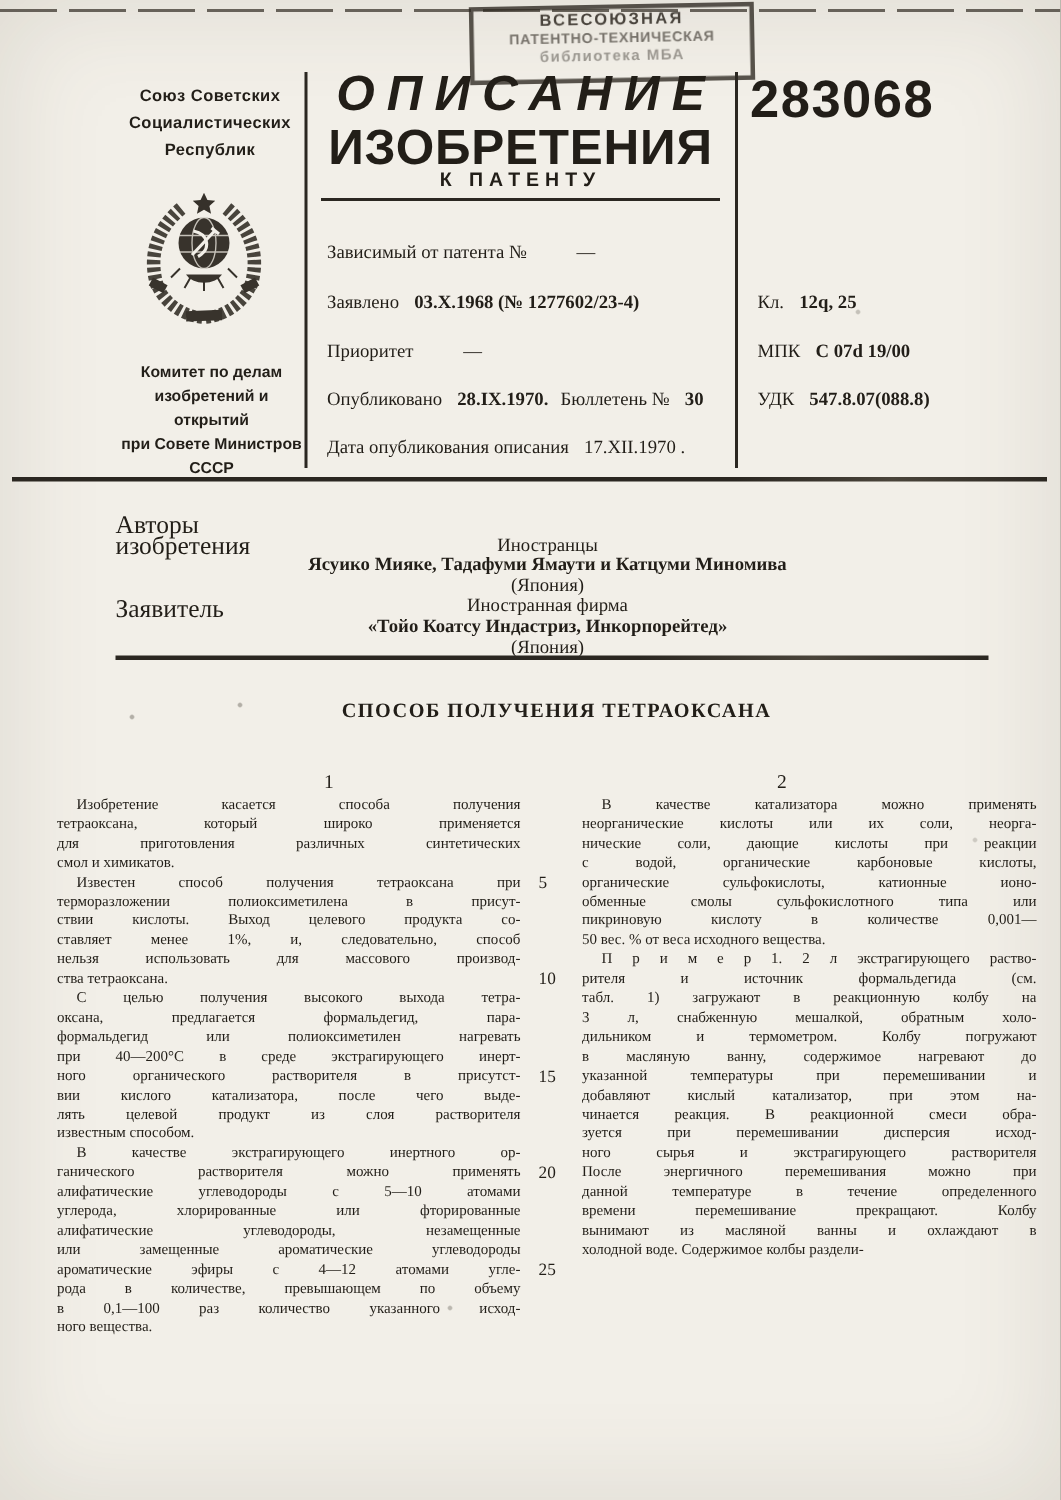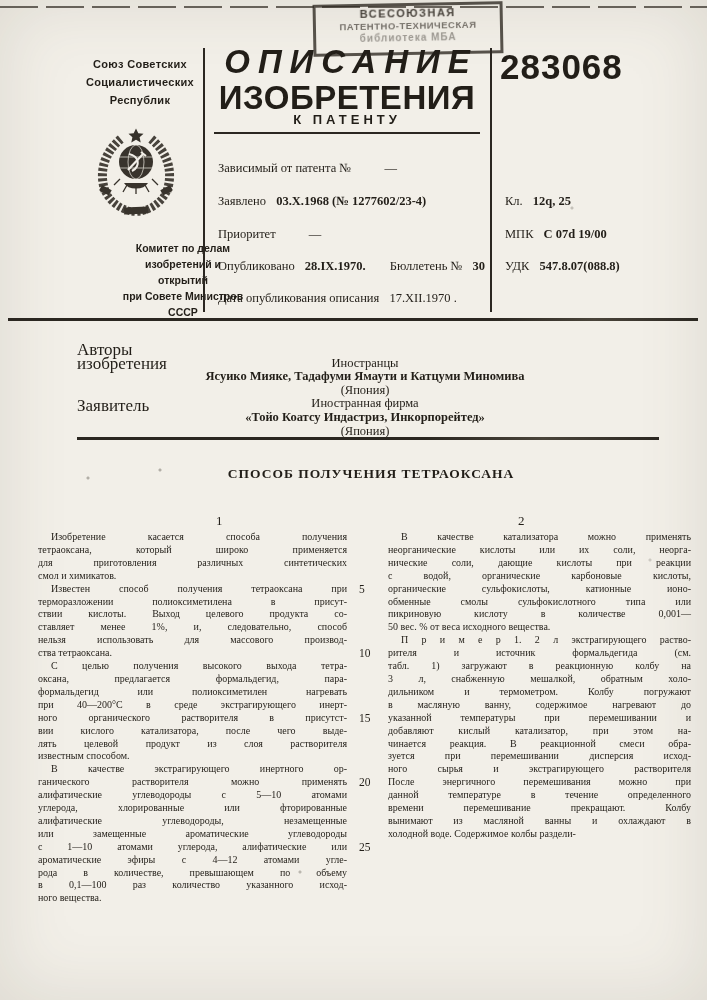--- a/index.html
+++ b/index.html
@@ -29,21 +29,21 @@
     transform:rotate(-1.1deg);text-align:center;font-family:"Liberation Sans",sans-serif;
     font-weight:bold;color:rgba(43,38,31,.85);filter:blur(.35px);}
   .stamp .s1{font-size:11px;letter-spacing:1.5px;margin-top:1px;}
   .stamp .s2{font-size:9.5px;letter-spacing:.5px;opacity:.72;margin-top:1px;}
   .stamp .s3{font-size:10px;letter-spacing:1px;opacity:.5;margin-top:1px;}
 
   
   .union{left:75px;top:55px;width:130px;text-align:center;font-family:"Liberation Sans",sans-serif;
     font-weight:bold;font-size:11px;line-height:18px;letter-spacing:.3px;}
   .committee{left:80px;top:240px;width:122px;text-align:center;font-family:"Liberation Sans",sans-serif;
-    font-weight:bold;font-size:10.5px;line-height:16px;margin-left:42px;}
+    font-weight:bold;font-size:10.5px;line-height:16px;}
 
   
   .vrule{width:2px;background:#2b2721;}
   .v1{left:203px;top:48px;height:264px;}
   .v2{left:490px;top:48px;height:264px;}
   .hrule{background:#2b2721;}
   .subtitle-rule{left:214px;top:132px;width:266px;height:2px;}
   .rule-a{left:8px;top:318px;width:690px;height:3px;
     background:linear-gradient(90deg,#2b2721 70%,#4a443a 85%,#2b2721);}
   .rule-b{left:77px;top:437px;width:582px;height:2.5px;
@@ -57,21 +57,21 @@
   .t3{left:206px;top:112px;width:282px;text-align:center;font-family:"Liberation Sans",sans-serif;
     font-weight:bold;font-size:13px;letter-spacing:4px;}
   .docnum{left:500px;top:47px;font-family:"Liberation Sans",sans-serif;font-weight:bold;
     font-size:35px;letter-spacing:1px;}
 
   
   .frow{font-size:12.5px;white-space:nowrap;}
   .fval{margin-left:7px;font-weight:bold;}
   .fval.plain{font-weight:normal;}
   .fval.dash{margin-left:30px;font-weight:normal;}
-  .flabel2{margin-left:21px;}
+  .flabel2{margin-left:5px;}
 
   
   .plabel{left:77px;font-size:17px;}
   .pcenter{left:80px;width:570px;text-align:center;font-size:12.5px;}
   .pbold{font-weight:bold;}
 
   
   .art-title{left:35px;top:466px;width:672px;text-align:center;font-weight:bold;
     font-size:13.5px;letter-spacing:1px;}
   .colnum{font-size:13px;}
@@ -229,21 +229,20 @@
         <div class="line">лять целевой продукт из слоя растворителя</div>
         <div class="line para-end">известным способом.</div>
       </div>
       <div>
         <div class="line indent">В качестве экстрагирующего инертного ор-</div>
         <div class="line">ганического растворителя можно применять</div>
         <div class="line">алифатические углеводороды с 5—10 атомами</div>
         <div class="line">углерода, хлорированные или фторированные</div>
         <div class="line">алифатические углеводороды, незамещенные</div>
         <div class="line">или замещенные ароматические углеводороды</div>
-        <div class="line">с 1—10 атомами углерода, алифатические или</div>
         <div class="line">ароматические эфиры с 4—12 атомами угле-</div>
         <div class="line">рода в количестве, превышающем по объему</div>
         <div class="line">в 0,1—100 раз количество указанного исход-</div>
         <div class="line para-end">ного вещества.</div>
       </div>
     </div>
   <div class="abs mnums">
       <div class="mnum" style="top: 51.6px;">5</div>
       <div class="mnum" style="top: 116.1px;">10</div>
       <div class="mnum" style="top: 180.6px;">15</div>

